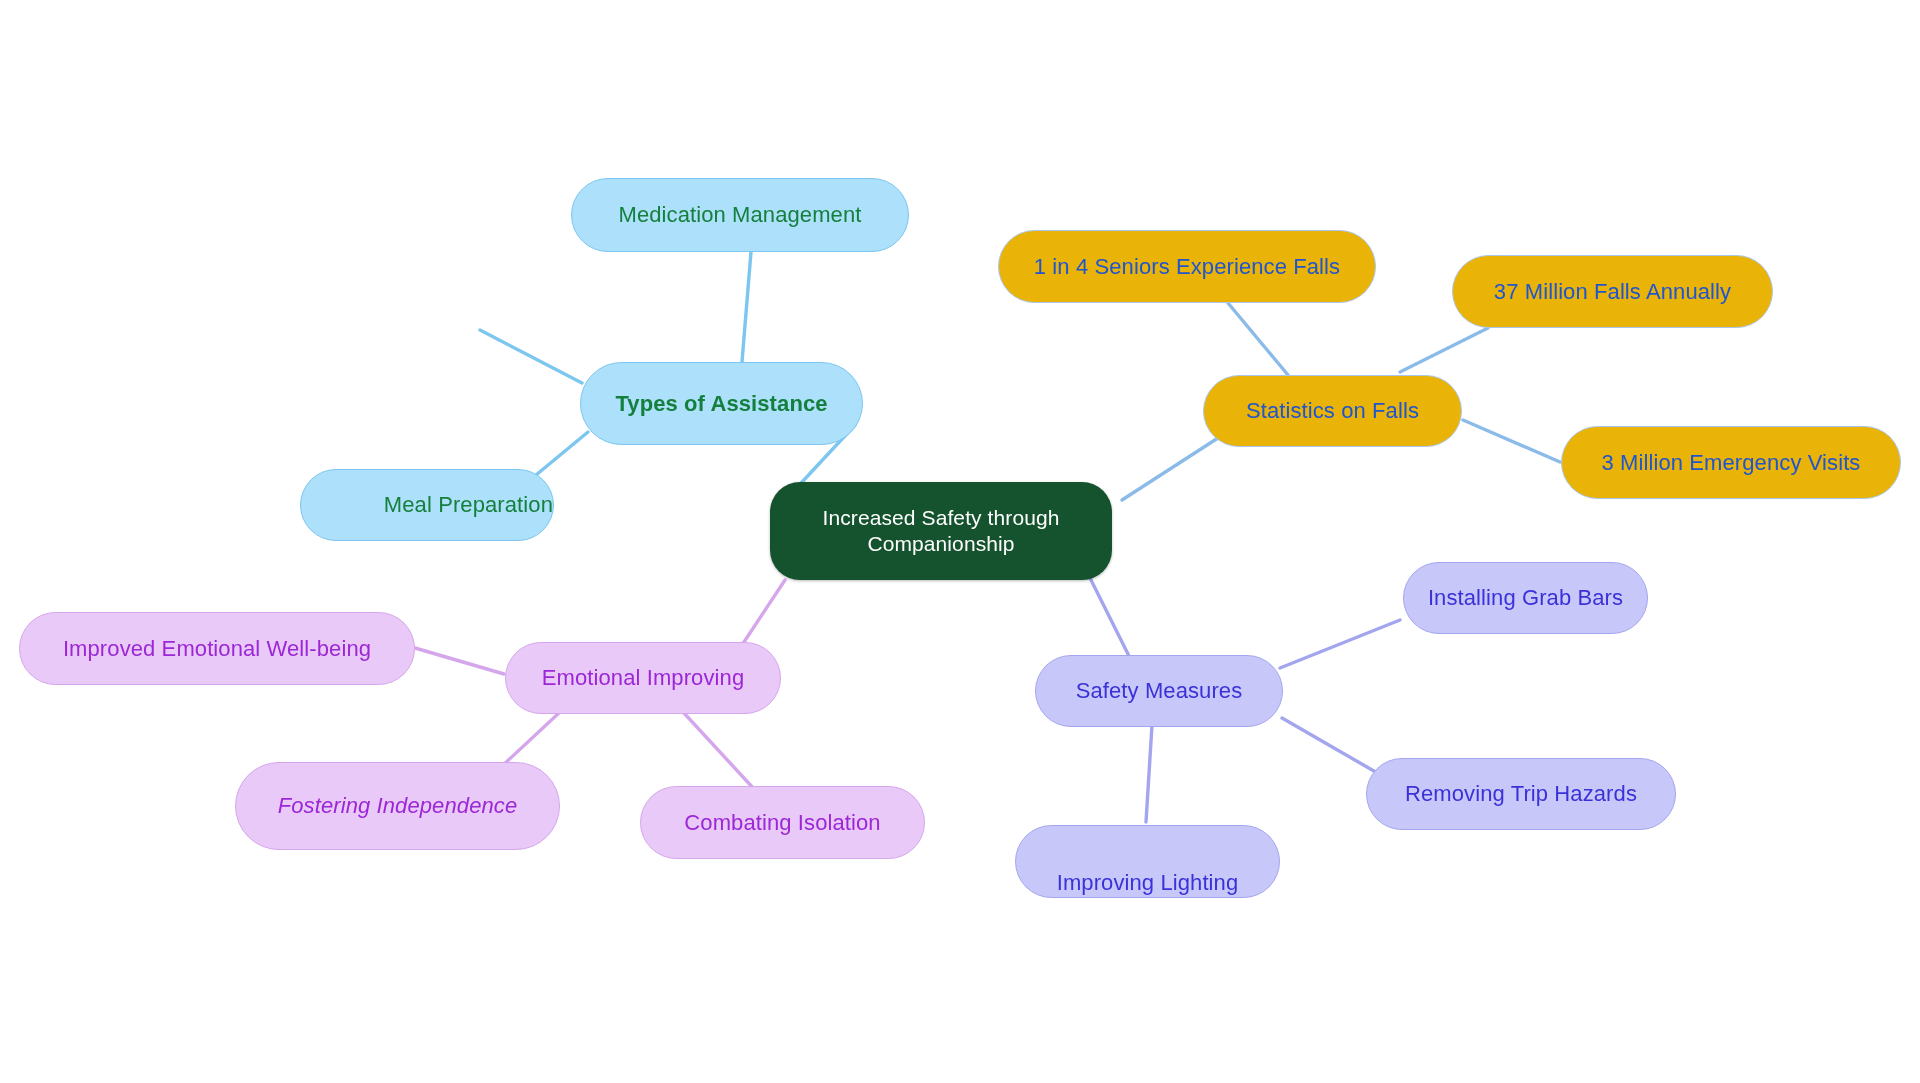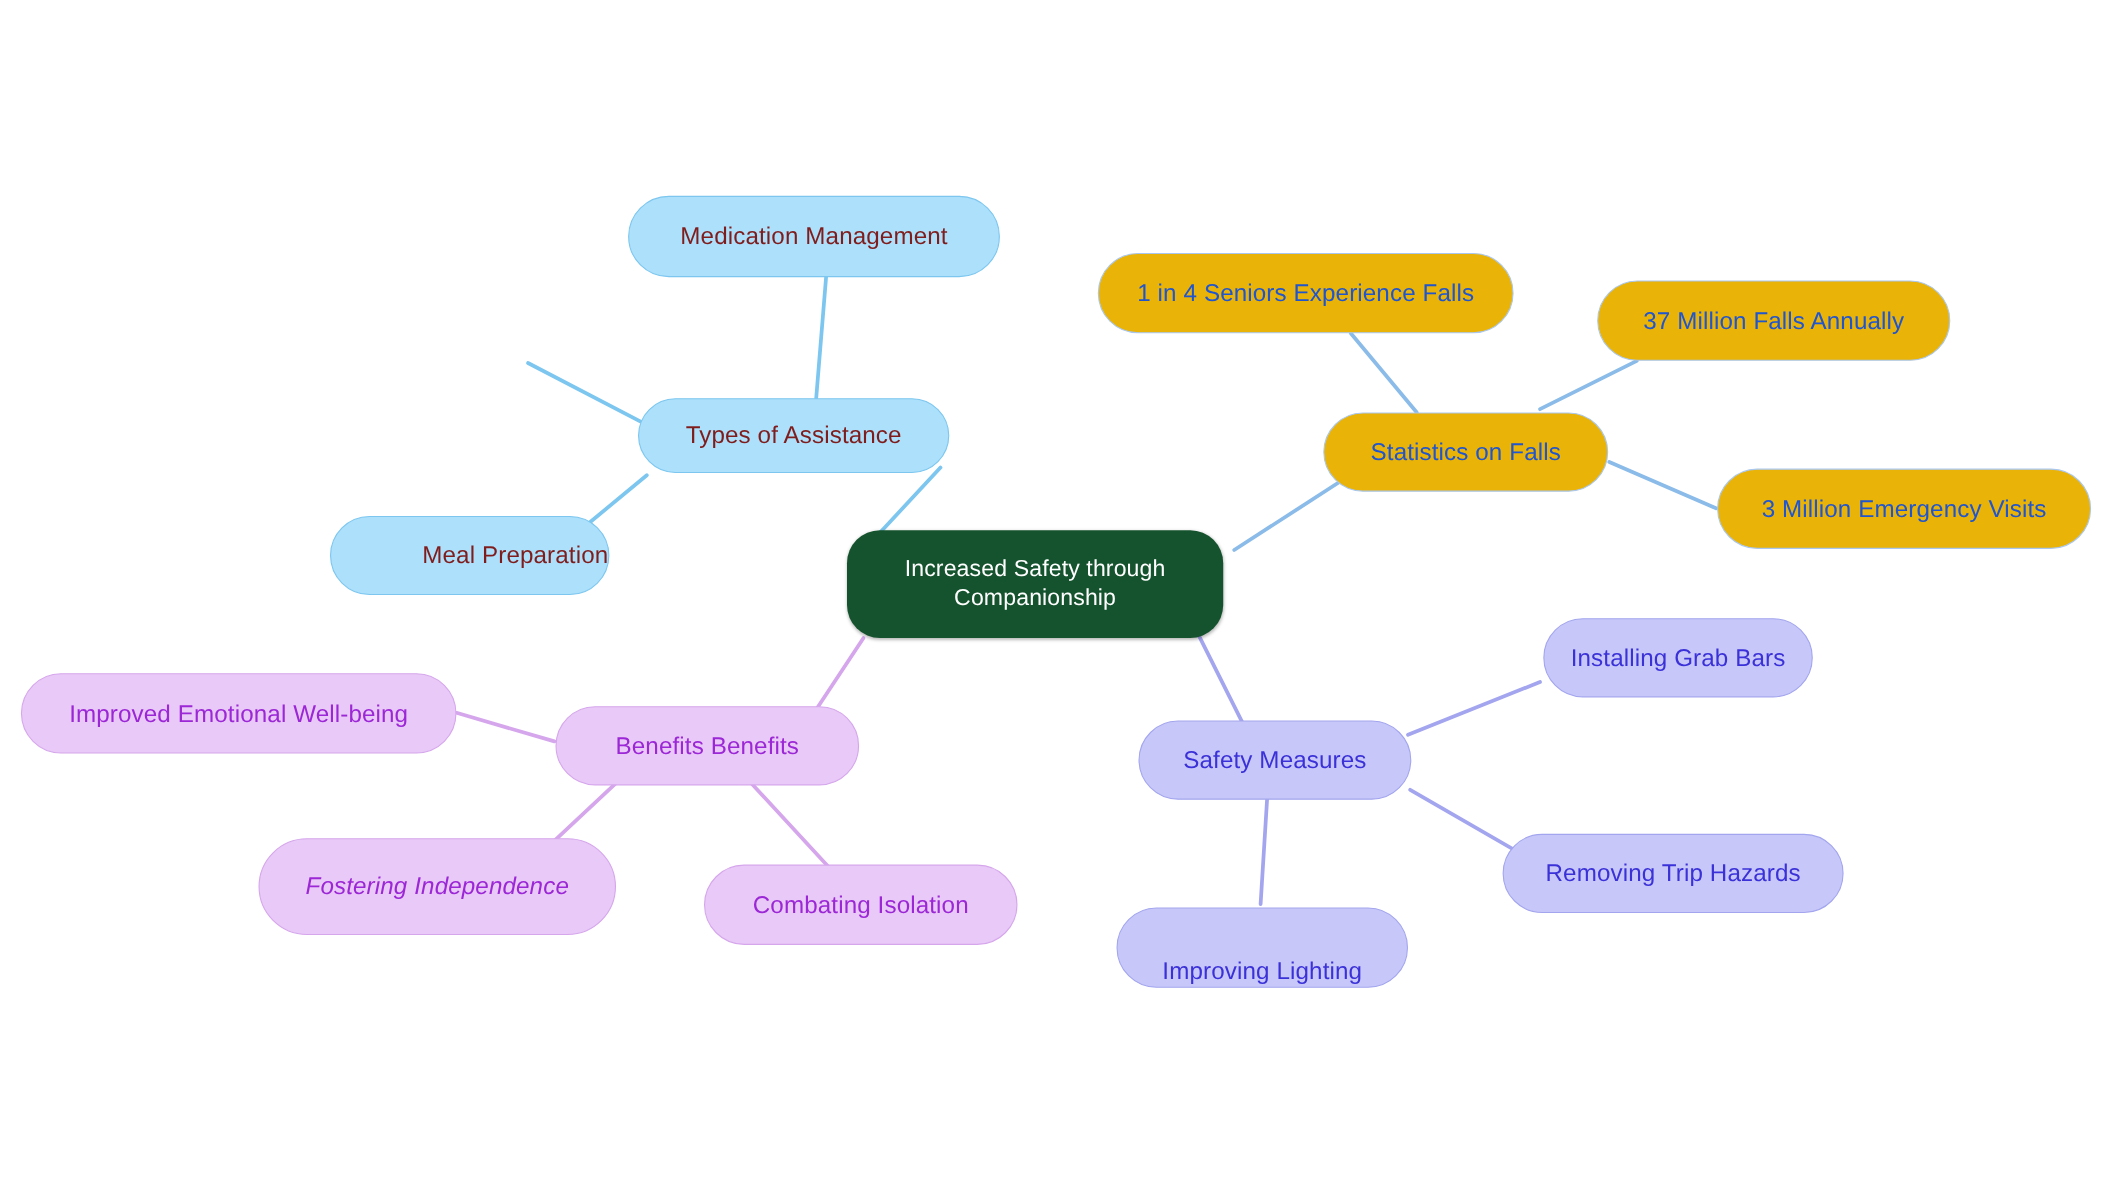--- a/index.html
+++ b/index.html
@@ -43,21 +43,21 @@
   .node-root {
     border-radius: 30px;
     border-width: 0;
     font-size: 21px;
     color: #ffffff;
     background: #14532d;
     box-shadow: 0 1px 3px rgba(0,0,0,0.28);
   }
   .node-branch { font-size: 22px; }
   .node-leaf   { font-size: 22px; }
-  .fam-cyan      { background: #ace0fb; border-color: #7cc6ef; color: #7f1d1d; }
+  .fam-cyan      { background: #ace0fb; border-color: #7cc6ef; color: #15803d; }
   .fam-paleblue  { background: #eab308; border-color: #a9c7ee; color: #1f55cf; }
   .fam-peri      { background: #c7c8f9; border-color: #a3a5ee; color: #3b31d8; }
   .fam-pink      { background: #e9c9f7; border-color: #d5a6ec; color: #9c27d6; }
 </style>
 </head>
 <body>
 
 <div id="mindmap">
 
   <svg id="edge-layer" viewBox="0 0 1920 1083" width="1920" height="1083" xmlns="http://www.w3.org/2000/svg">
@@ -93,21 +93,21 @@
     <line x1="560" y1="712" x2="500" y2="768" stroke="#d5a6ec" stroke-width="3.4" stroke-linecap="round"></line>
 
     <line x1="683" y1="712" x2="755" y2="790" stroke="#d5a6ec" stroke-width="3.4" stroke-linecap="round"></line>
   </svg>
 
   <div class="node node-root" style="left:770px; top:482px; width:342px; height:98px;">
     <span>Increased Safety through
 Companionship</span>
   </div>
 
-  <div class="node node-branch fam-cyan" style="left:580px; top:362px; width:283px; height:68px;">
+  <div class="node node-branch fam-cyan" style="left:580px; top:362px; width:283px; height:83px;font-weight:bold;">
     <span>Types of Assistance</span>
   </div>
   <div class="node node-leaf fam-cyan" style="left:571px; top:178px; width:338px; height:74px;">
     <span>Medication Management</span>
   </div>
   <div class="node node-leaf fam-cyan" style="left:300px; top:469px; width:254px; height:72px;justify-content:flex-end;">
     <span>Meal Preparation</span>
   </div>
 
   <div class="node node-branch fam-paleblue" style="left:1203px; top:375px; width:259px; height:72px;">
@@ -130,21 +130,21 @@
     <span>Installing Grab Bars</span>
   </div>
   <div class="node node-leaf fam-peri" style="left:1366px; top:758px; width:310px; height:72px;">
     <span>Removing Trip Hazards</span>
   </div>
   <div class="node node-leaf fam-peri" style="left:1015px; top:825px; width:265px; height:73px;align-items:flex-end;">
     <span>Improving Lighting</span>
   </div>
 
   <div class="node node-branch fam-pink" style="left:505px; top:642px; width:276px; height:72px;">
-    <span>Benefits Benefits</span>
+    <span>Emotional Improving</span>
   </div>
   <div class="node node-leaf fam-pink" style="left:19px; top:612px; width:396px; height:73px;">
     <span>Improved Emotional Well-being</span>
   </div>
   <div class="node node-leaf fam-pink" style="left:235px; top:762px; width:325px; height:88px;font-style:italic;">
     <span>Fostering Independence</span>
   </div>
   <div class="node node-leaf fam-pink" style="left:640px; top:786px; width:285px; height:73px;">
     <span>Combating Isolation</span>
   </div>

